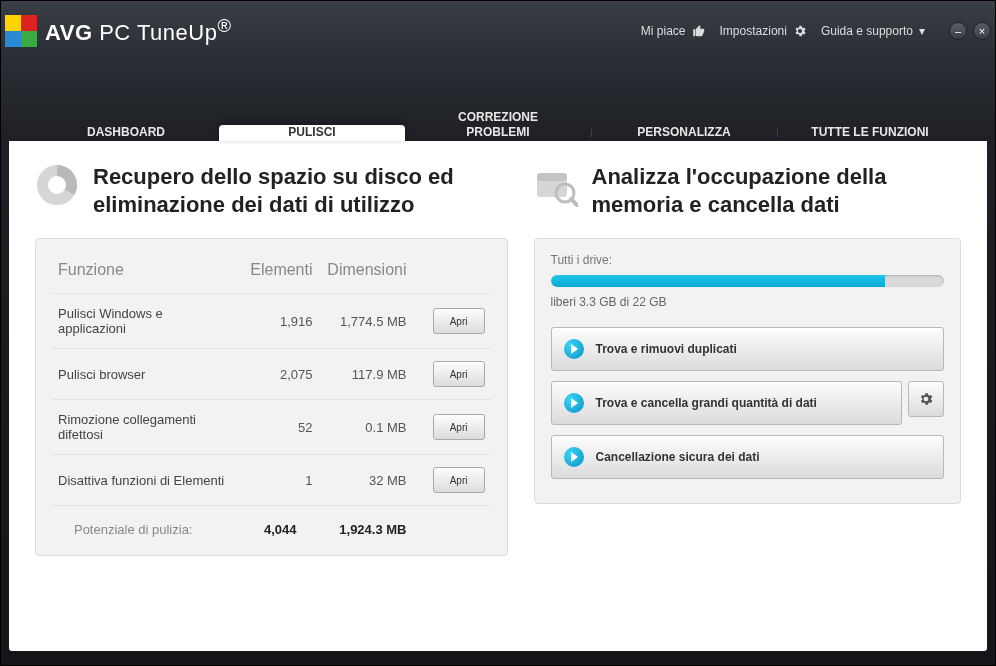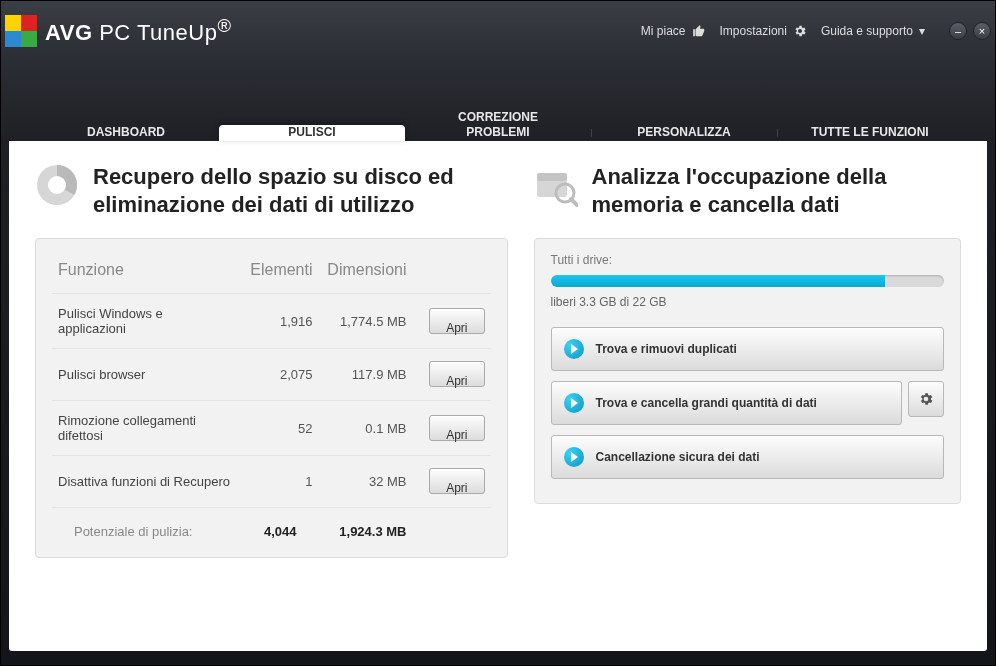--- a/index.html
+++ b/index.html
@@ -37,21 +37,21 @@
 .card { background:#f2f2f2; border:1px solid #dcdcdc; border-radius:4px; padding: 14px 16px; }
 .card-left { min-height: 290px; }
 
 .grid-header { display:flex; color:#888; font-size:16px; padding: 8px 6px 14px 6px; }
 .col-fn { flex: 1.6; }
 .col-el { width: 80px; text-align:right; }
 .col-dim { width: 94px; text-align:right; }
 .col-btn { width: 78px; }
 .grid-row { display:flex; align-items:center; border-top:1px solid #e3e3e3; padding: 12px 6px; font-size:13px; color:#444; }
 .grid-row .col-el, .grid-row .col-dim { color:#555; }
-.btn { height:26px; padding:12px 16px; border:1px solid #aaa; border-radius:3px; background: linear-gradient(to bottom,#fdfdfd,#dcdcdc); font-size:12px; color:#333; cursor:pointer; box-shadow: inset 0 1px 0 #fff; }
+.btn { height:26px; padding:4px 16px; border:1px solid #aaa; border-radius:3px; background: linear-gradient(to bottom,#fdfdfd,#dcdcdc); font-size:10px; color:#333; cursor:pointer; box-shadow: inset 0 1px 0 #fff; }
 .grid-total { display:flex; align-items:center; border-top:1px solid #e3e3e3; padding: 16px 6px 4px 6px; font-size:13px; }
 .grid-total .lbl { flex:1.6; text-align:right; color:#888; padding-right: 24px; }
 .grid-total .tot-el { width:80px; text-align:right; font-weight:bold; color:#222; }
 .grid-total .tot-dim { width:110px; text-align:right; font-weight:bold; color:#222; }
 .grid-total .spacer { width:78px; }
 
 .drive-label { font-size:12px; color:#777; margin-bottom:8px; }
 .progress { height:12px; background:#d9d9d9; border-radius:6px; overflow:hidden; position:relative; box-shadow: inset 0 1px 2px rgba(0,0,0,.2); }
 .progress .fill { height:100%; background: linear-gradient(to bottom,#1fc6ed,#07a9d3); border-radius:6px 0 0 6px; }
 .progress-text { margin-top:8px; font-size:12px; color:#666; margin-bottom: 18px; }
@@ -149,21 +149,21 @@
                 <div class="col-dim">117.9 MB</div>
                 <div class="col-btn" style="text-align:right"><button class="btn">Apri</button></div>
               </div>
               <div class="grid-row">
                 <div class="col-fn">Rimozione collegamenti difettosi</div>
                 <div class="col-el">52</div>
                 <div class="col-dim">0.1 MB</div>
                 <div class="col-btn" style="text-align:right"><button class="btn">Apri</button></div>
               </div>
               <div class="grid-row">
-                <div class="col-fn">Disattiva funzioni di Recupero</div>
+                <div class="col-fn">Disattiva funzioni di Elementi</div>
                 <div class="col-el">1</div>
                 <div class="col-dim">32 MB</div>
                 <div class="col-btn" style="text-align:right"><button class="btn">Apri</button></div>
               </div>
             </div>
         <div class="grid-total">
           <div class="lbl">Potenziale di pulizia:</div>
           <div class="tot-el">4,044</div>
           <div class="tot-dim">1,924.3 MB</div>
           <div class="spacer"></div>

